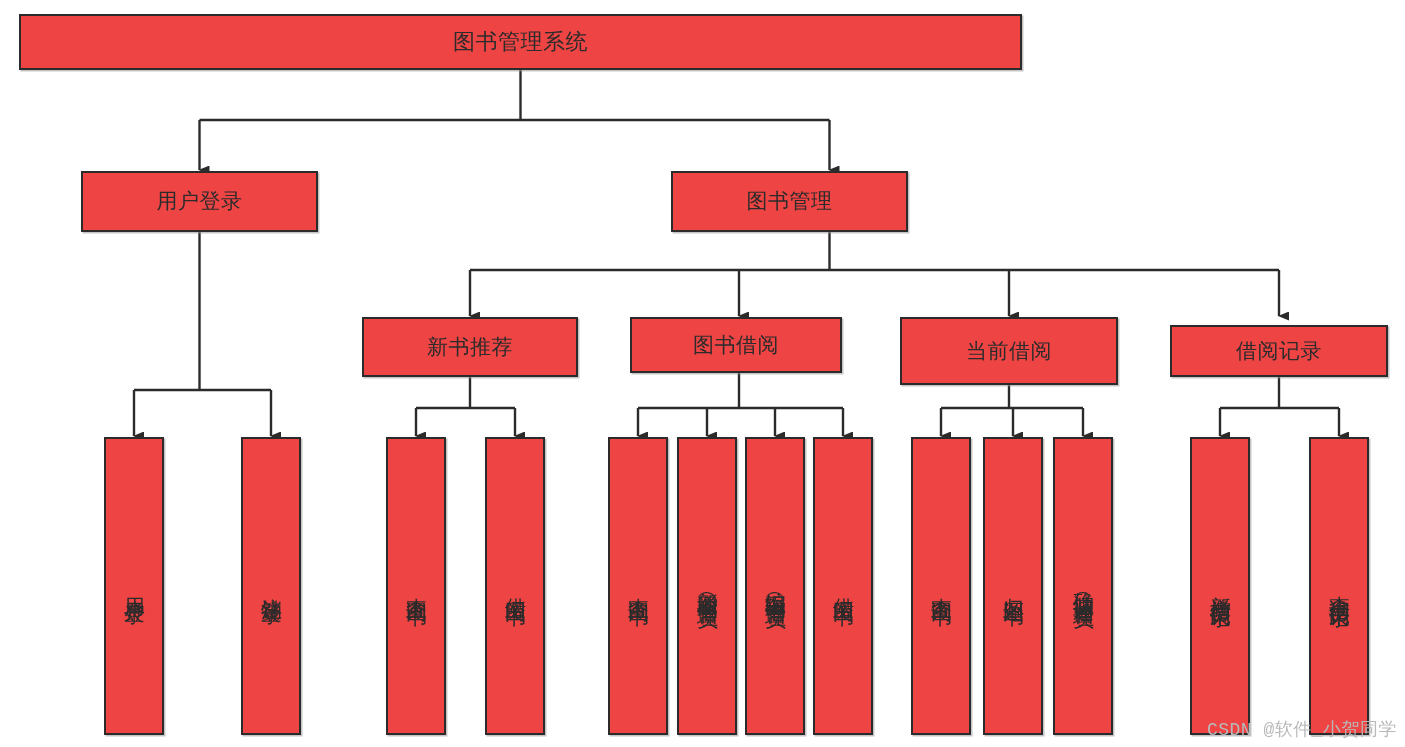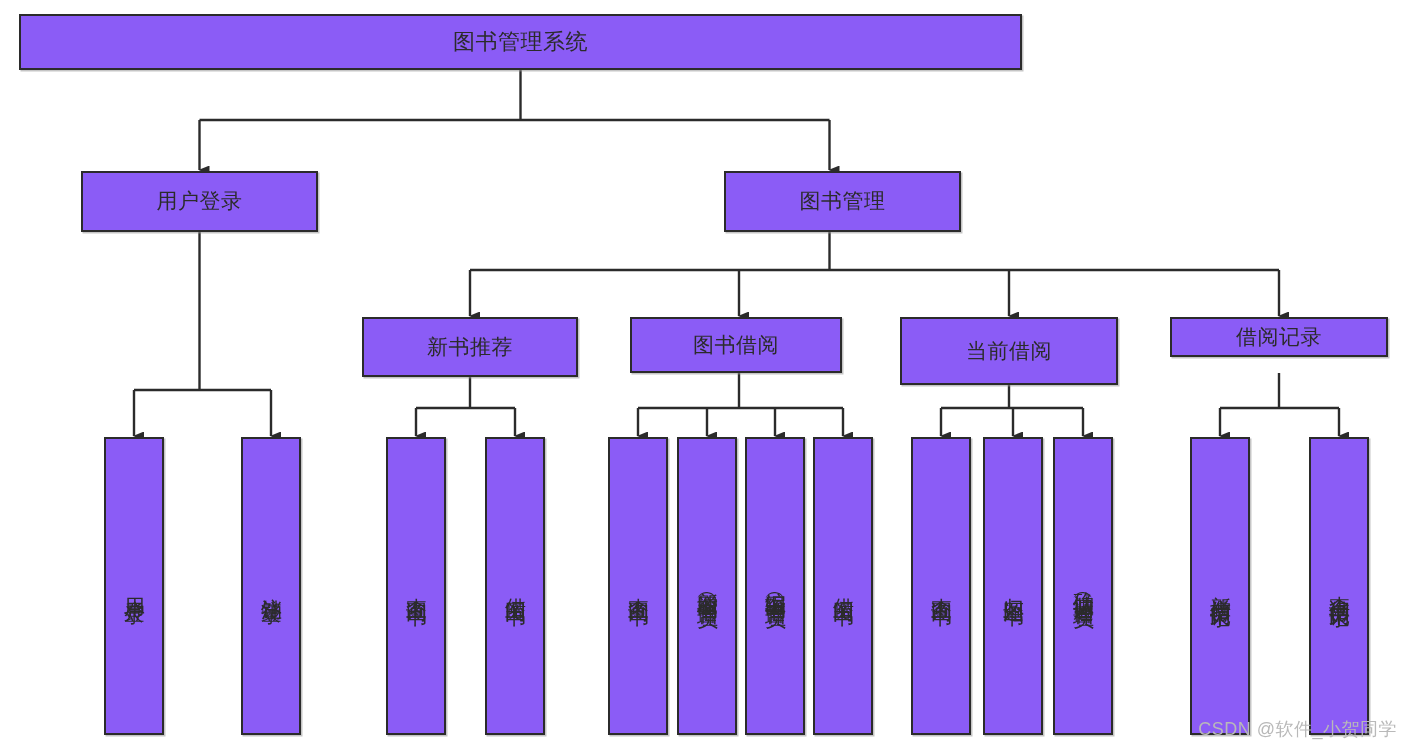--- a/index.html
+++ b/index.html
@@ -15,21 +15,21 @@
     position: relative;
   }
   #diagram-root {
     position: relative;
     width: 1405px;
     height: 747px;
   }
   .node-box {
     position: absolute;
     box-sizing: border-box;
-    background: #8b5cf6;
+    background: #ef4444;
     border: 2px solid #2b2b2b;
     box-shadow: 1.5px 1.5px 0 0 rgba(150,150,150,0.55);
     display: flex;
     align-items: center;
     justify-content: center;
     overflow: hidden;
   }
   .node-label {
     color: #2b2b2b;
     font-size: 21px;
@@ -55,21 +55,21 @@
     pointer-events: none;
   }
   .watermark {
     position: absolute;
     right: 8px;
     bottom: 6px;
     font-size: 18px;
     color: #b9b9b9;
     letter-spacing: 0.5px;
     white-space: nowrap;
-    font-family: Liberation Sans, sans-serif;
+    font-family: Liberation Mono, monospace;
   }
 </style>
 </head>
 <body>
 
 <div id="diagram-root">
 
   <svg class="connectors" viewBox="0 0 1405 747" preserveAspectRatio="none">
     <defs>
       <marker id="arrowhead" markerWidth="9" markerHeight="11" refX="4.5" refY="10" orient="auto" markerUnits="userSpaceOnUse">
@@ -113,33 +113,33 @@
       </g>
   </svg>
 
   <div id="node-layer">
       <div class="node-box title" style="left: 19px; top: 14px; width: 1003px; height: 56px;">
         <span class="node-label">图书管理系统</span>
       </div>
       <div class="node-box" style="left: 81px; top: 171px; width: 237px; height: 61px;">
         <span class="node-label">用户登录</span>
       </div>
-      <div class="node-box" style="left: 724px; top: 171px; width: 237px; height: 61px;">
+      <div class="node-box" style="left: 671px; top: 171px; width: 237px; height: 61px;">
         <span class="node-label">图书管理</span>
       </div>
       <div class="node-box" style="left: 362px; top: 317px; width: 216px; height: 60px;">
         <span class="node-label">新书推荐</span>
       </div>
       <div class="node-box" style="left: 630px; top: 317px; width: 212px; height: 56px;">
         <span class="node-label">图书借阅</span>
       </div>
       <div class="node-box" style="left: 900px; top: 317px; width: 218px; height: 68px;">
         <span class="node-label">当前借阅</span>
       </div>
-      <div class="node-box" style="left: 1170px; top: 317px; width: 218px; height: 40px;">
+      <div class="node-box" style="left: 1170px; top: 325px; width: 218px; height: 52px;">
         <span class="node-label">借阅记录</span>
       </div>
       <div class="node-box vertical" style="left: 104px; top: 437px; width: 60px; height: 298px;">
         <span class="node-label">用户登录</span>
       </div>
       <div class="node-box vertical" style="left: 241px; top: 437px; width: 60px; height: 298px;">
         <span class="node-label">注销登录</span>
       </div>
       <div class="node-box vertical" style="left: 386px; top: 437px; width: 60px; height: 298px;">
         <span class="node-label">查询图书</span>

